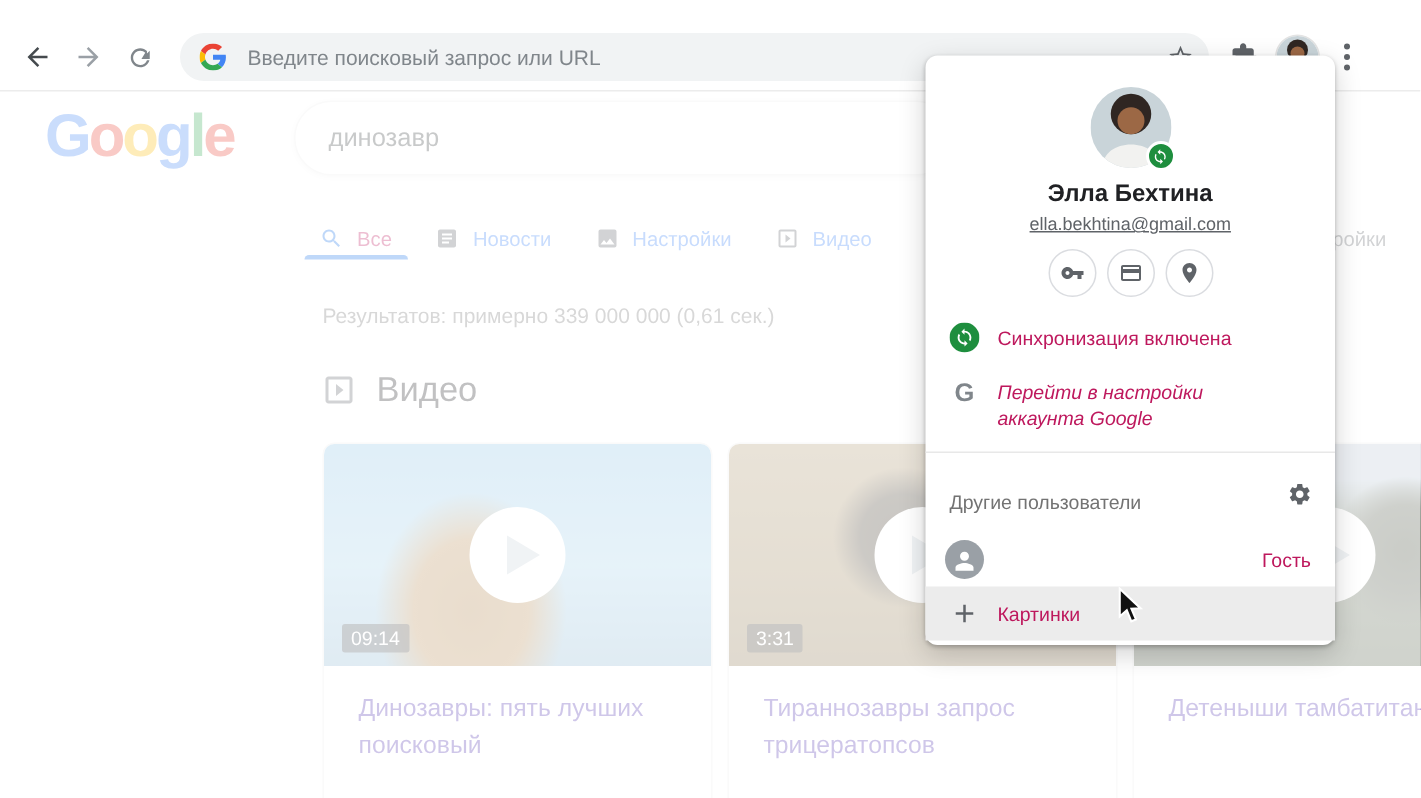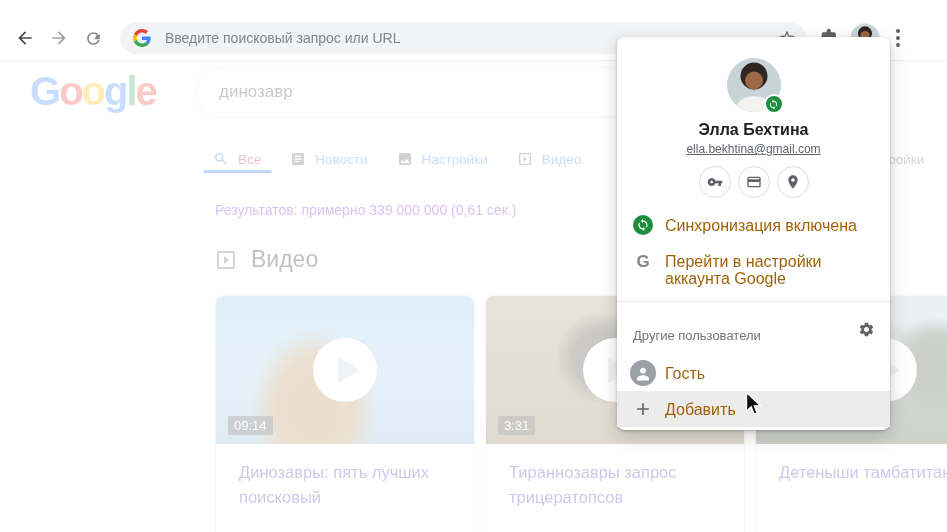--- a/index.html
+++ b/index.html
@@ -38,21 +38,21 @@
   .search-pill { position:absolute; left:196px; top:22px; width:440px; height:50px;
                  border-radius:25px; background:#fff; border:1px solid #ededed;
                  box-shadow:0 1px 5px rgba(0,0,0,.08); line-height:48px; padding-left:22px;
                  font-size:17px; color:#3c4043; }
   .tabs { position:absolute; left:213px; top:104px; display:flex; gap:29px; }
   .tab { display:flex; align-items:center; gap:9px; font-size:13.5px; color:#3b82f6; height:20px; }
   .tab.active { color:#be185d; }
   .tab-underline { position:absolute; left:203px; top:125px; width:69px; height:3px;
                    background:#1a73e8; border-radius:3px 3px 0 0; }
   .settings-tab { position:absolute; left:858px; top:107px; font-size:13.5px; color:#5f6368; }
-  .stats { position:absolute; left:215px; top:157px; font-size:14px; color:#6d28d9; }
+  .stats { position:absolute; left:215px; top:157px; font-size:14px; color:#737373; }
   .vid-header { position:absolute; left:214px; top:201px; display:flex; align-items:center; gap:13px; }
   .vid-header .vh-label { font-size:23px; color:#202124; }
   .card { position:absolute; top:250px; width:260px; height:250px; background:#fff;
           border:1px solid #ebebeb; border-radius:8px; overflow:hidden; }
   .card.c1 { left:215px; } .card.c2 { left:485px; } .card.c3 { left:755px; }
   .thumb { height:148px; position:relative; }
   .c1 .thumb { background:
       radial-gradient(ellipse 85px 105px at 38% 75%, #b0854e 0%, #b98f59 45%, rgba(185,143,89,0) 75%),
       linear-gradient(180deg,#8fc4e6 0%,#a6d2ea 55%,#8fb8d2 100%); }
   .c2 .thumb { background:
@@ -87,30 +87,30 @@
   .pp-name { margin-top:8px; text-align:center; font-size:16px; font-weight:bold;
              color:#202124; line-height:20px; }
   .pp-email { margin-top:2px; text-align:center; font-size:12px; color:#5f6368;
               text-decoration:underline; line-height:14px; }
   .pp-shortcuts { margin-top:10px; display:flex; justify-content:center; gap:7px; }
   .circle-btn { width:32px; height:32px; border:1px solid #dadce0; border-radius:50%;
                 display:flex; align-items:center; justify-content:center; background:#fff; }
   .pp-menu { margin-top:17px; }
   .pp-row { display:flex; align-items:center; padding:0 16px 0 13px; }
   .pp-row .ic { width:26px; display:flex; justify-content:center; flex:0 0 auto; }
-  .pp-row .txt { margin-left:9px; font-size:16px; color:#a16207; line-height:17px; }
+  .pp-row .txt { margin-left:9px; font-size:13px; color:#be185d; line-height:17px; }
   .row-sync { height:20px; }
   .row-gsettings { margin-top:18px; align-items:flex-start; }
-  .row-gsettings .txt { width:160px; }
+  .row-gsettings .txt { width:160px;font-style:italic; }
   .g-letter { font-size:17px; font-weight:bold; color:#80868b; line-height:18px; }
   .pp-divider { margin-top:14px; border-top:1px solid #e8e8e8; }
   .pp-section { position:relative; padding:24px 16px 0 16px; }
   .pp-section .sec-label { font-size:13px; color:#737373; line-height:13px; }
   .pp-gear { position:absolute; right:15px; top:19px; }
-  .row-guest { margin-top:14px; height:30px; }
+  .row-guest { margin-top:14px; height:30px;justify-content:space-between; }
   .guest-circle { width:26px; height:26px; border-radius:50%; background:#9aa0a6;
                   display:flex; align-items:center; justify-content:center; overflow:hidden; }
   .row-add { margin-top:3px; height:36px; background:#ececec; }
 
   
   .cursor { position:absolute; left:745px; top:391px; z-index:40; }
 </style>
 </head>
 <body>
 
@@ -334,21 +334,21 @@
     </span>
     <span class="txt">Гость</span>
   </div>
 
   <div class="pp-row row-add">
     <span class="ic">
       <svg width="20" height="20" viewBox="0 0 24 24" fill="#5f6368">
           <path d="M19 13h-6v6h-2v-6H5v-2h6V5h2v6h6v2z"></path>
         </svg>
     </span>
-    <span class="txt">Добавить</span>
+    <span class="txt">Картинки</span>
   </div>
 </div>
 
 <div class="cursor">
   <svg width="19" height="27" viewBox="0 0 19 27">
       <path d="M1.5 1.5 L1.5 20 L6.2 15.9 L9.2 23.2 L12.3 21.9 L9.3 14.8 L15.4 14.6 Z" fill="#111" stroke="#fff" stroke-width="1.4"></path>
     </svg>
 </div>
 
 </body></html>

